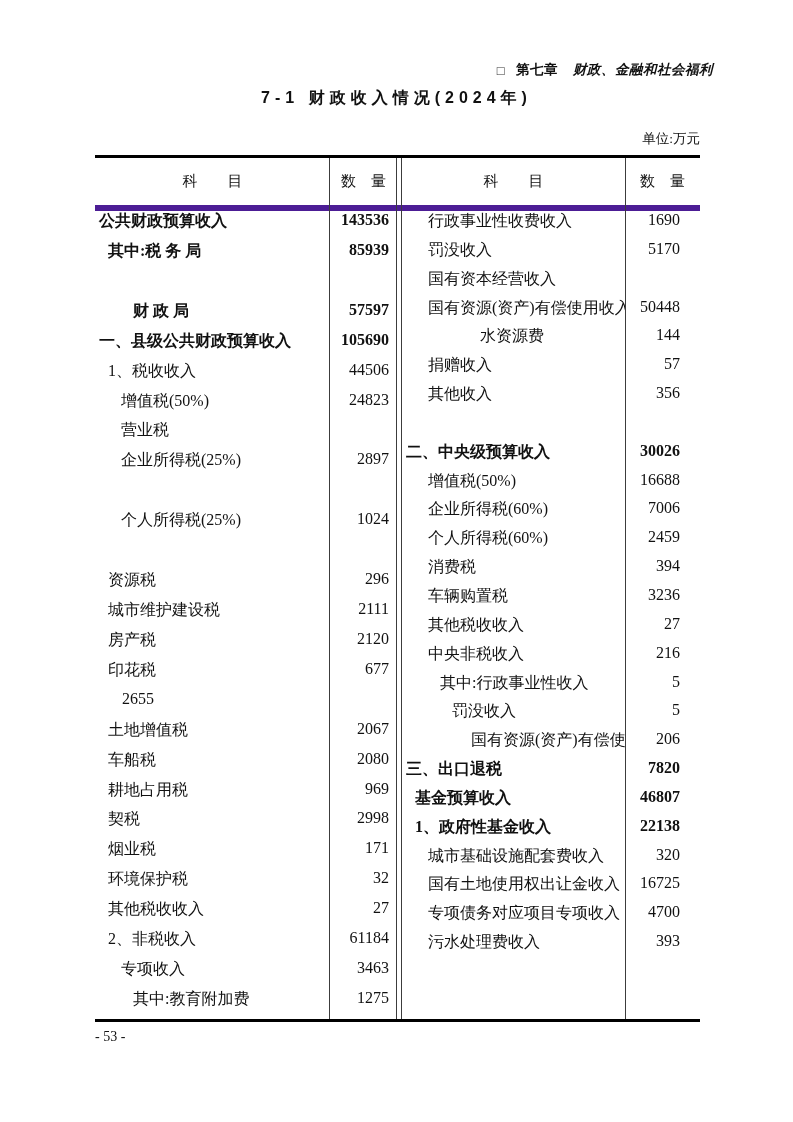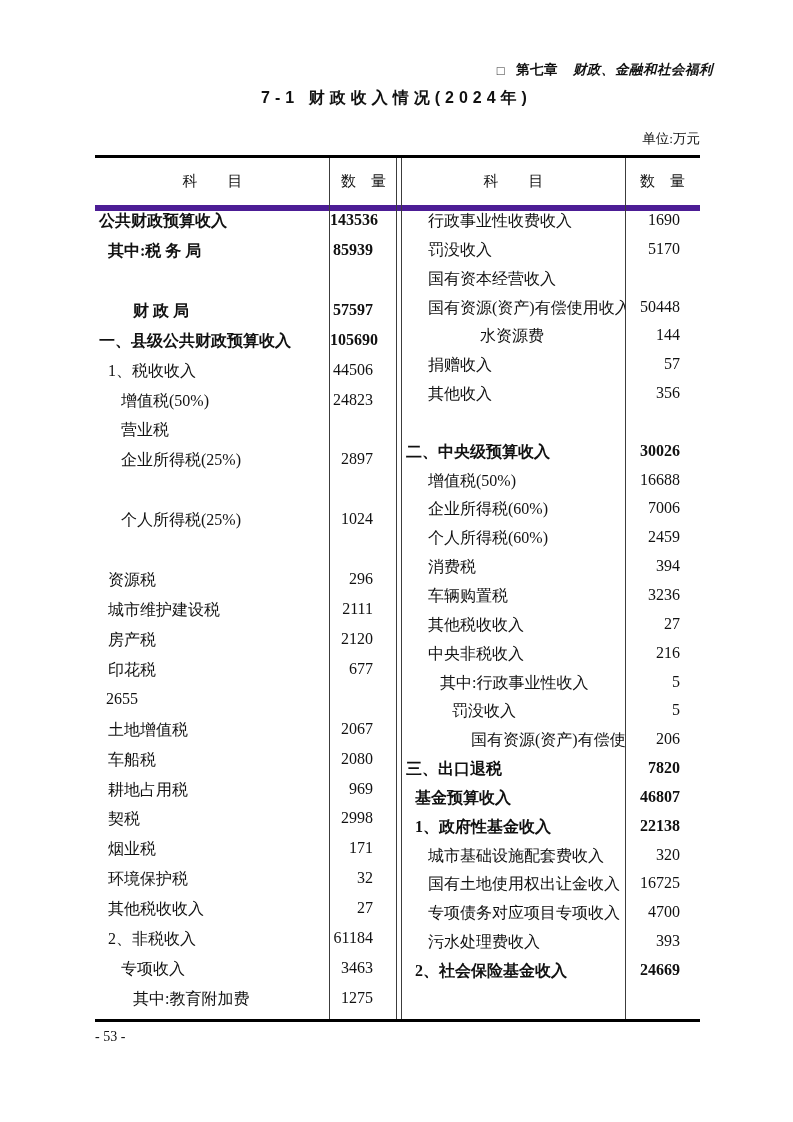--- a/index.html
+++ b/index.html
@@ -84,21 +84,21 @@
 
   .col { position: absolute; top: 53px; height: 808px; }
   .col-left  { left: 0;     width: 302px; }
   .col-right { left: 307px; width: 298px; }
   .col-left  .row { height: calc(808px / 27); }
   .col-right .row { height: calc(808px / 28); }
   .row { display: flex; align-items: flex-start; font-size: 16px; }
   .row.b { font-weight: bold; }
   .lbl { flex: 1; white-space: nowrap; overflow: hidden; }
   .val { text-align: right; white-space: nowrap; }
-  .col-left  .val { width: 67px; padding-right: 24px; }
+  .col-left  .val { width: 67px; padding-right: 8px; }
   .col-right .val { width: 75px; padding-right: 20px; }
 
   .lv0 { padding-left: 4px; }
   .lv1 { padding-left: 13px; }
   .lv2 { padding-left: 26px; }
   .lv3 { padding-left: 38px; }
   .lv4 { padding-left: 50px; }
   .lv5 { padding-left: 69px; }
   .lv6 { padding-left: 78px; }
 
@@ -347,22 +347,18 @@
           <span class="val">16725</span>
         </div>
         <div class="row">
           <span class="lbl lv2">专项债务对应项目专项收入</span>
           <span class="val">4700</span>
         </div>
         <div class="row">
           <span class="lbl lv2">污水处理费收入</span>
           <span class="val">393</span>
         </div>
-        <div class="row b">
-          <span class="lbl lv1">2、社会保险基金收入</span>
-          <span class="val">24669</span>
-        </div>
       </div>
   </div>
 
   <div class="pageno">- 53 -</div>
 
 </div>
 
 </body></html>

